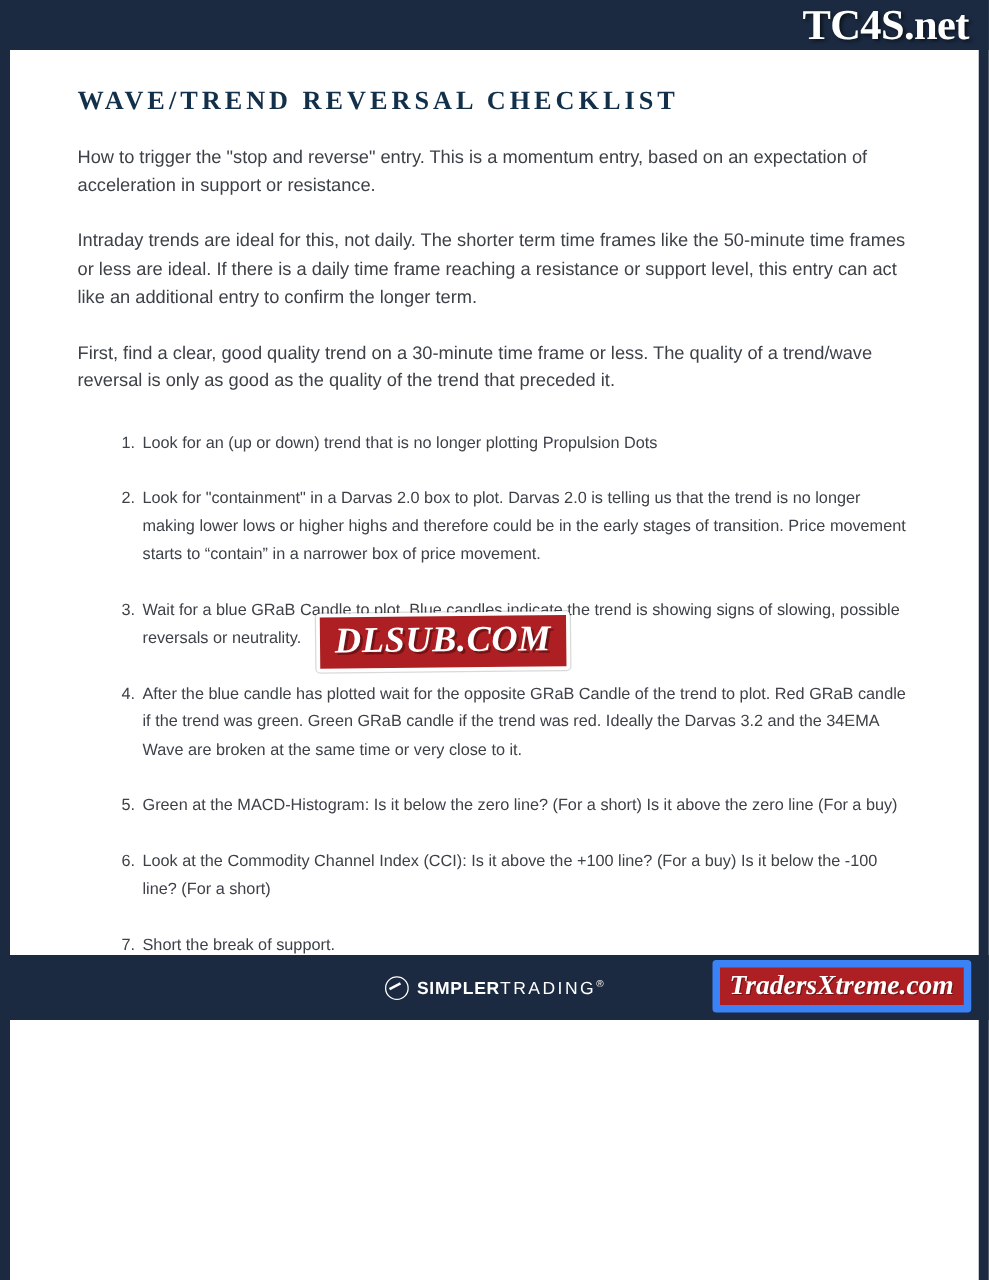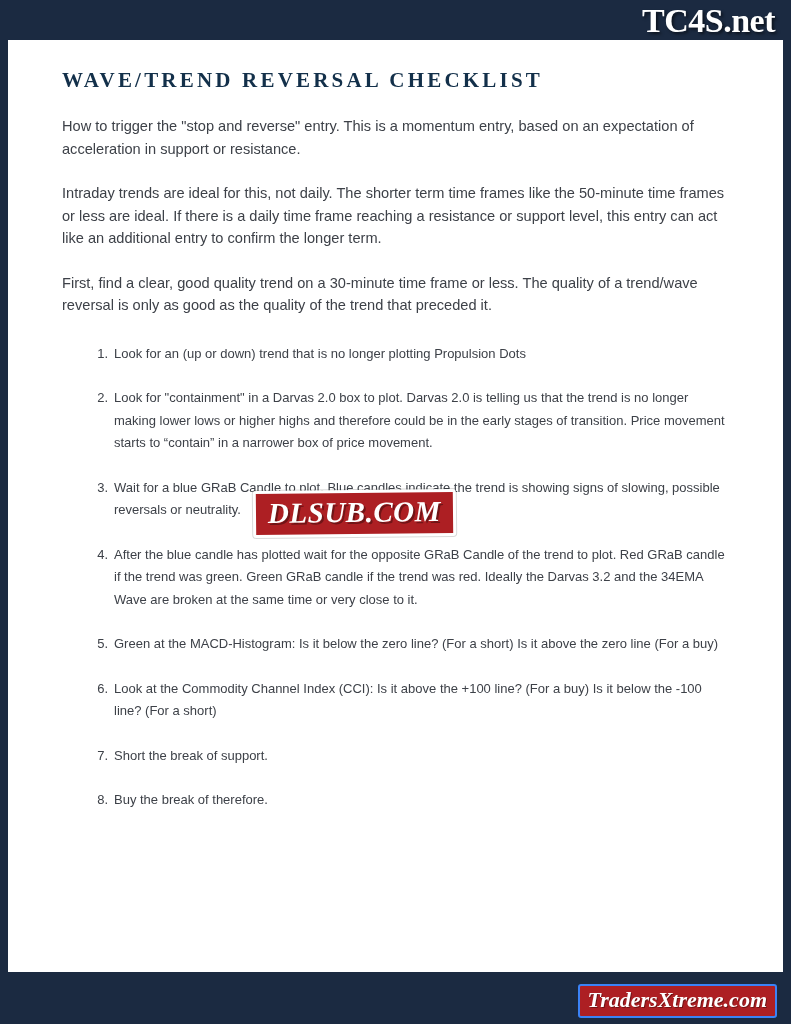--- a/index.html
+++ b/index.html
@@ -10,21 +10,21 @@
     width: 791px;
     height: 1024px;
     background: #ffffff;
     font-family: "Liberation Sans", sans-serif;
     position: relative;
     overflow: hidden;
   }
   .page {
     position: relative;
     width: 791px;
-    height: 1024px;
+    height: 816px;
     background: #ffffff;
     box-sizing: border-box;
   }
   
   .top-bar {
     position: absolute;
     top: 0; left: 0;
     width: 791px;
     height: 40px;
     background: #1b2a41;
@@ -179,21 +179,21 @@
   }
   .footer-logo .logo-reg {
     font-size: 8px;
     vertical-align: super;
   }
   .footer-watermark {
     position: absolute;
     right: 14px;
     bottom: 6px;
     background: #ad1f23;
-    border: 2px solid #3b82f6;
+    border: 6px solid #3b82f6;
     border-radius: 3px;
     padding: 1px 8px 3px 8px;
     text-align: right;
   }
   .footer-watermark span {
     font-family: "Liberation Serif", serif;
     font-weight: bold;
     font-style: italic;
     font-size: 22px;
     color: #ffffff;
@@ -233,18 +233,22 @@
 
   </div>
 
   <div class="stamp">
     <div class="stamp-box">
       <div class="stamp-text">DLSUB.COM</div>
     </div>
   </div>
 
   <div class="footer-bar">
+    <div class="footer-logo">
+      <span class="logo-mark"></span>
+      <span class="logo-text"><span class="bold">SIMPLER</span><span class="light">TRADING</span><span class="logo-reg">®</span></span>
+    </div>
     <div class="footer-watermark">
       <span>TradersXtreme.com</span>
     </div>
   </div>
 
 </div>
 
 </body></html>

